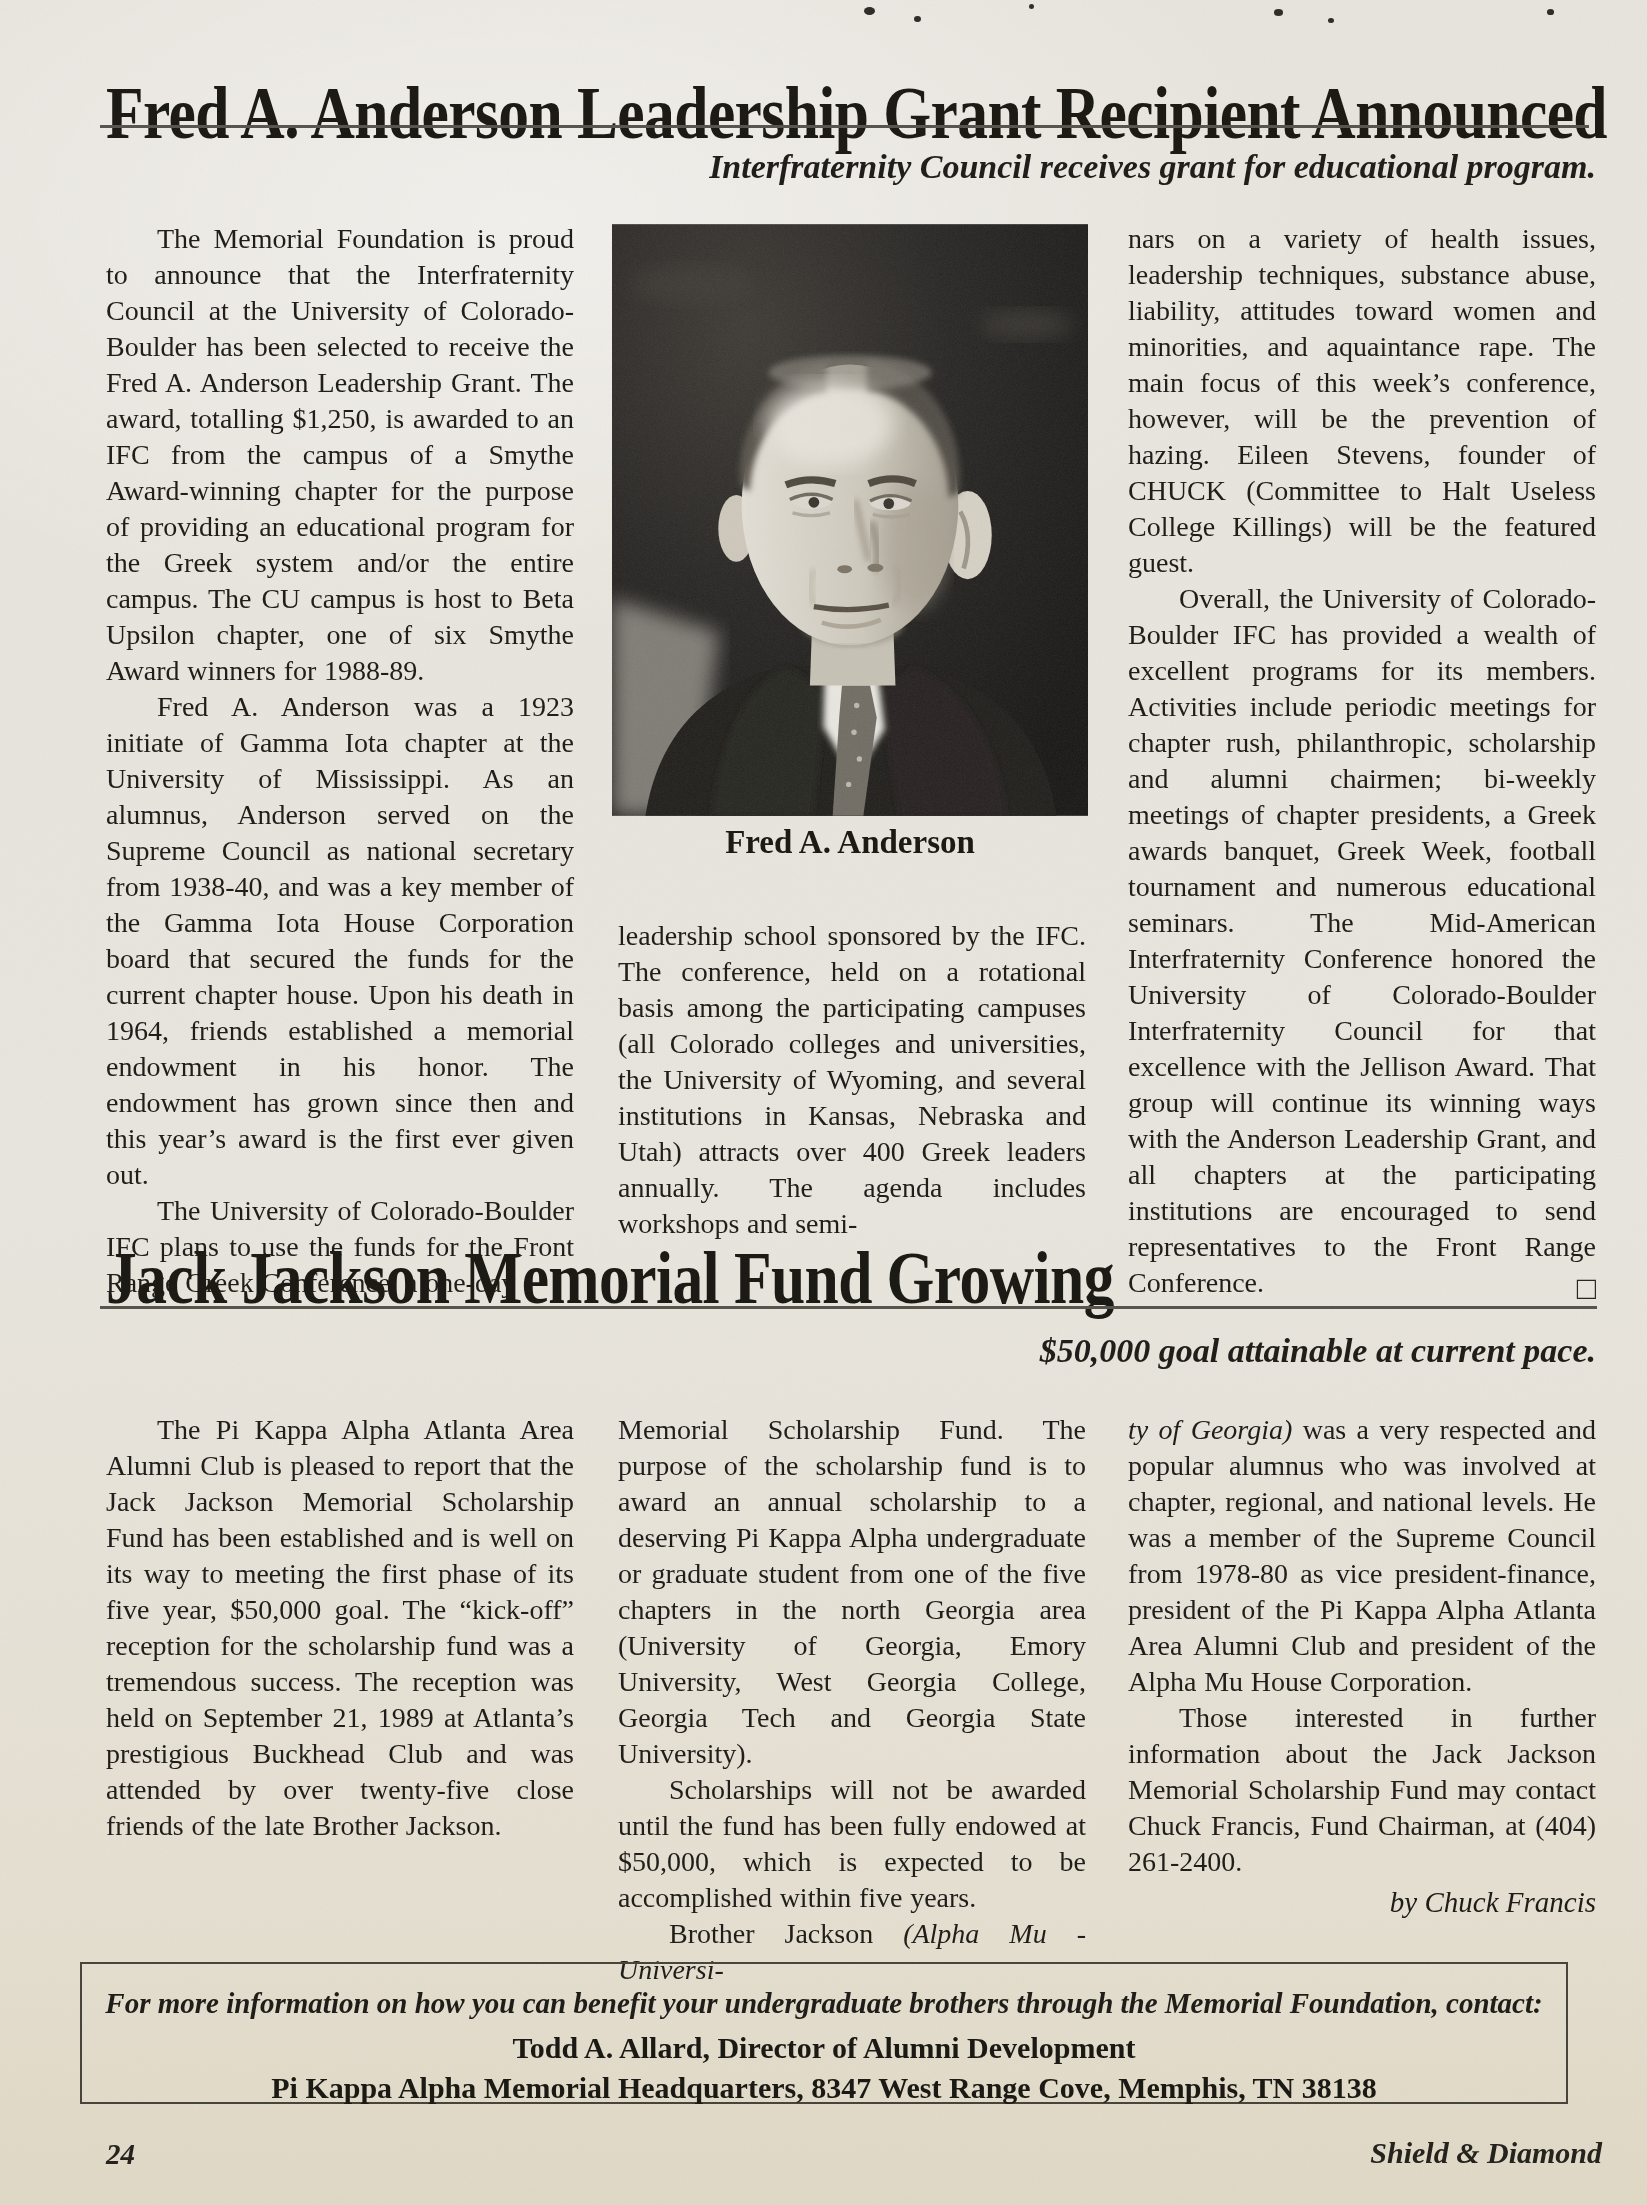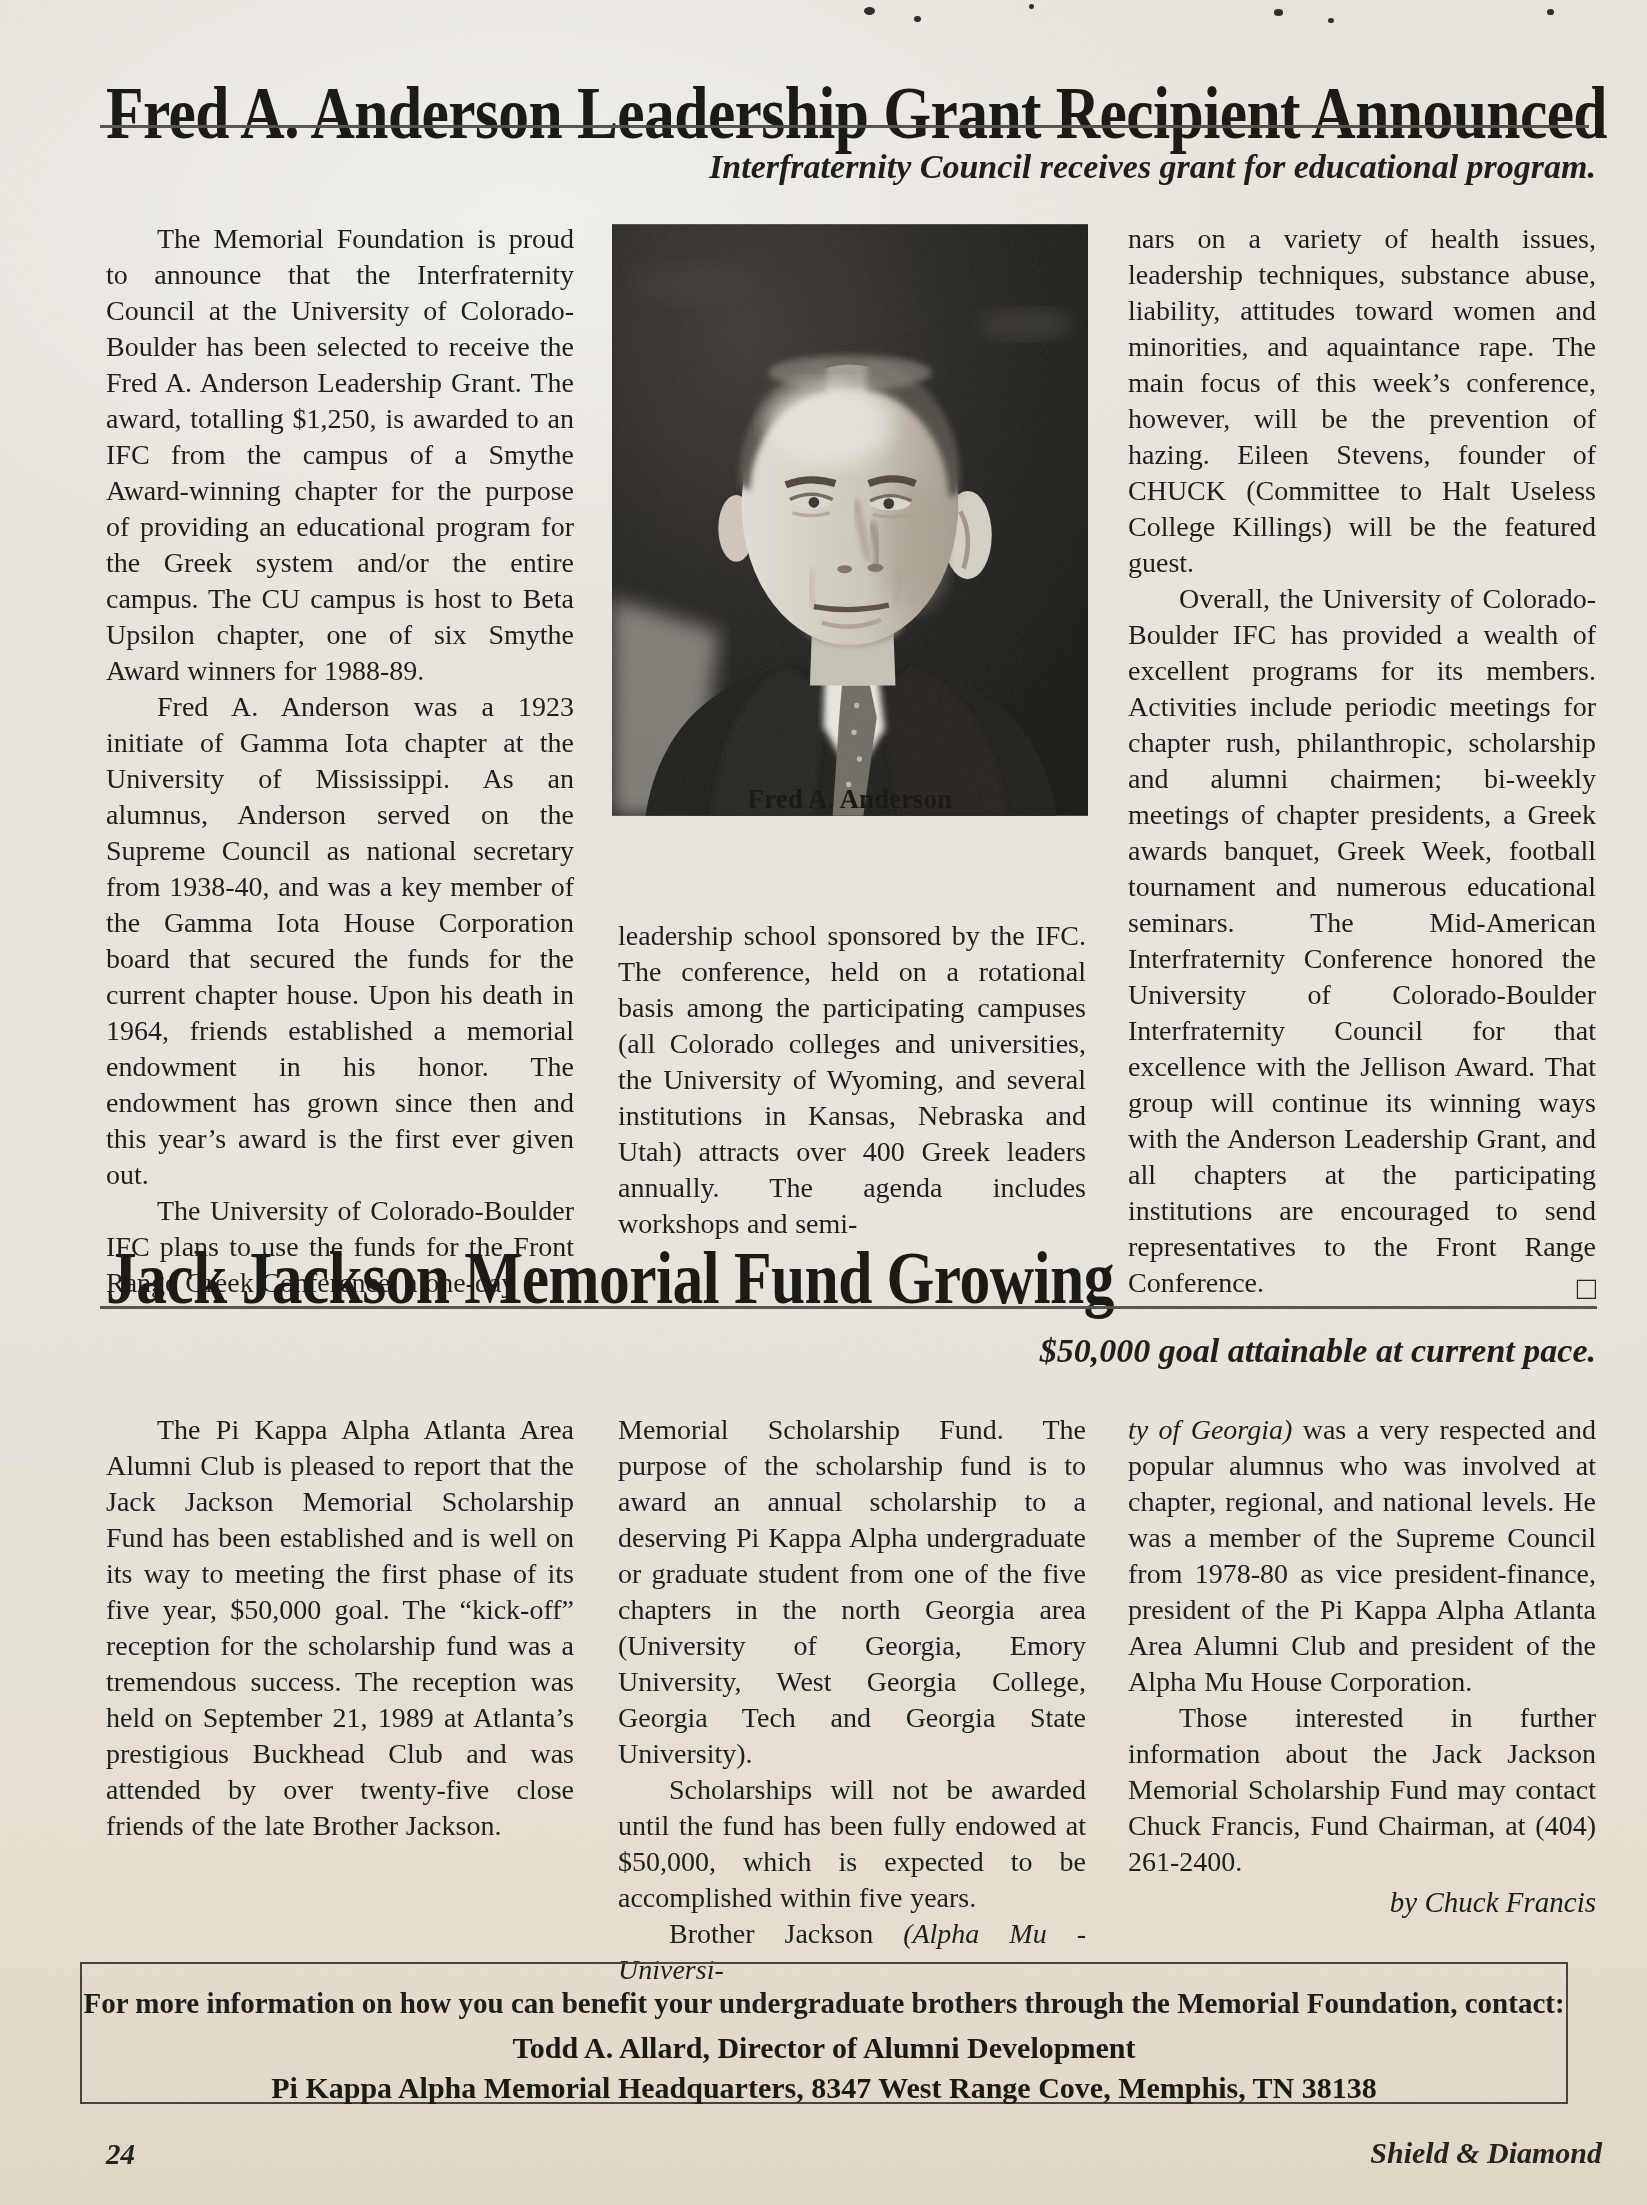--- a/index.html
+++ b/index.html
@@ -23,29 +23,29 @@
   .col{position:absolute;width:468px;}
   .bp{
     font-size:28px;line-height:36px;text-align:justify;text-indent:51px;
     margin:0;word-spacing:0.7px;
   }
   .ni{text-indent:0;}
   .rel{position:relative;}
   .endmark{position:absolute;right:0;bottom:-2.7px;font-size:32px;line-height:1;font-style:normal;color:#26241f;}
   #photo{position:absolute;left:612px;top:224px;width:476px;height:592px;}
   #photo-caption{
-    position:absolute;left:612px;top:784px;width:476px;text-align:center;
-    font-weight:bold;font-size:27px;color:#191712;
+    position:absolute;left:612px;top:824px;width:476px;text-align:center;
+    font-weight:bold;font-size:33px;color:#191712;
   }
   .byline{font-style:italic;font-size:29px;line-height:37px;text-align:right;margin:4px 0 0 0;color:#1b1915;}
   #fbox{
     position:absolute;left:80px;top:1962px;width:1488px;height:142px;
     border:2.7px solid #45423c;box-sizing:border-box;text-align:center;
   }
-  #fbox .l1{margin-top:23px;font-weight:bold;font-size:29px;color:#1c1a16;}
+  #fbox .l1{margin-top:23px;font-style:italic;font-weight:bold;font-size:29px;color:#1c1a16;}
   #fbox .l2{margin-top:10.7px;font-weight:bold;font-size:30px;color:#181611;}
   #fbox .l3{margin-top:6px;font-weight:bold;font-size:30px;color:#181611;}
   #pagenum{position:absolute;left:106px;top:2138px;font-size:29px;font-weight:bold;font-style:italic;color:#22201b;}
   #journal{position:absolute;right:45px;top:2136px;font-size:30px;font-weight:bold;font-style:italic;color:#22201b;}
   .speck{position:absolute;background:#2e2b26;border-radius:50%;}
   #grain{position:absolute;left:0;top:0;pointer-events:none;opacity:.05;}
 </style>
 </head>
 <body>
 

